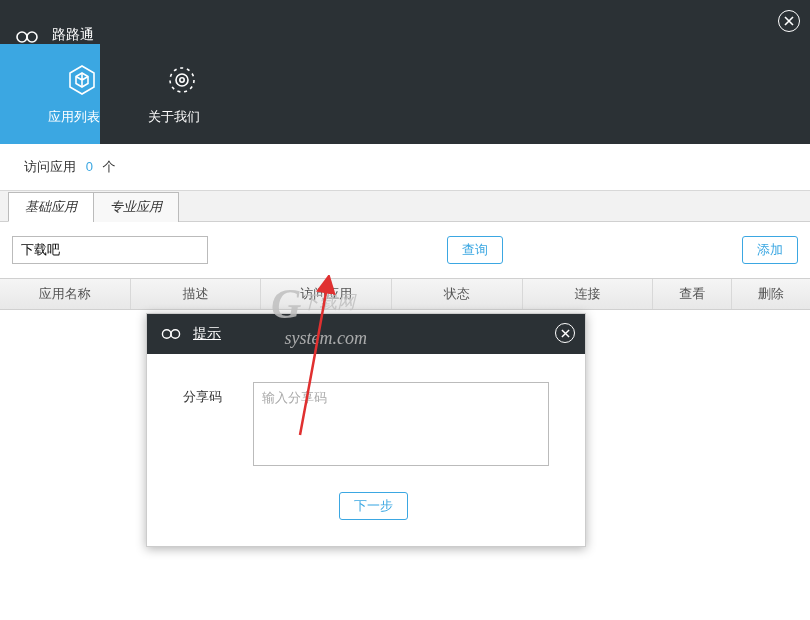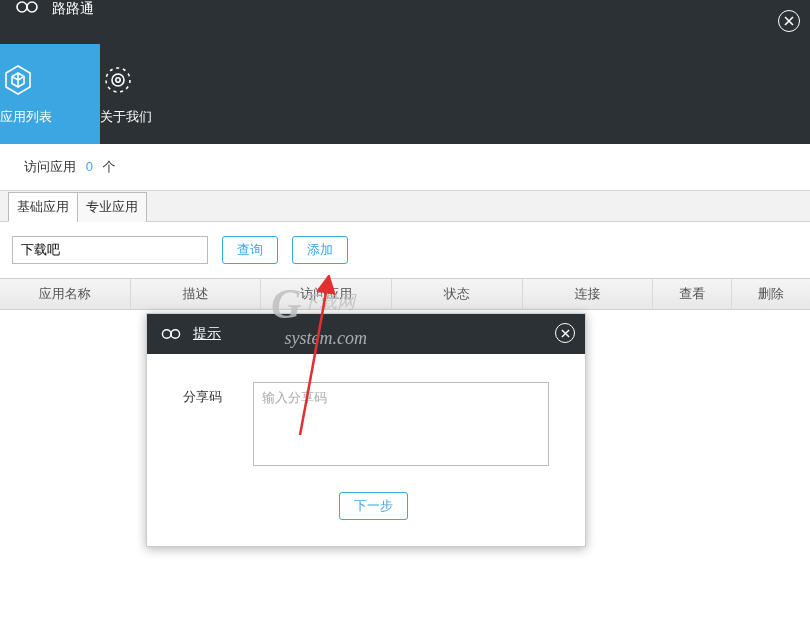--- a/index.html
+++ b/index.html
@@ -1,39 +1,39 @@
 <!DOCTYPE html>
 <html><head>
   <meta charset="utf-8">
   <style>
     * { margin: 0; padding: 0; box-sizing: border-box; }
     body { font-family: "Microsoft YaHei", Arial, sans-serif; font-size: 13px; width: 810px; height: 620px; overflow: hidden; background: #fff; position: relative; }
     
-    .titlebar { height: 44px; background: #2b3135; color: #fff; display: flex; align-items: flex-start; padding: 0 16px; position: relative; }
+    .titlebar { height: 44px; background: #2b3135; color: #fff; display: flex; align-items: flex-end; padding: 0 16px; position: relative; }
     .titlebar .logo-icon { margin-right: 14px; display: flex; align-items: center; }
     .titlebar .title { font-size: 14px; }
     .titlebar .close-btn { position: absolute; right: 10px; top: 10px; width: 22px; height: 22px; border: 1.5px solid #fff; border-radius: 50%; display: flex; align-items: center; justify-content: center; cursor: pointer; }
     .titlebar .close-btn svg { width: 10px; height: 10px; }
     
     .nav-tabs { height: 100px; background: #2b3135; display: flex; }
-    .nav-tab { width: 100px; display: flex; flex-direction: column; align-items: flex-start; justify-content: center; color: #fff; cursor: pointer; gap: 10px; }
+    .nav-tab { width: 100px; display: flex; flex-direction: column; align-items: flex-end; justify-content: center; color: #fff; cursor: pointer; gap: 10px; padding-left: 20px; }
     .nav-tab.active { background: #3ba7e2; }
     .nav-tab .icon { height: 36px; display: flex; align-items: center; justify-content: center; }
     .nav-tab .label { font-size: 13px; }
     
     .content { background: #fff; }
     .summary-bar { padding: 14px 24px; font-size: 13px; color: #333; }
     .summary-bar .count { color: #3ba7e2; margin: 0 6px; }
     
     .inner-tabs { display: flex; border-bottom: 1px solid #d0d0d0; background: #f2f2f2; padding-left: 8px; border-top: 1px solid #d8d8d8; }
-    .inner-tab { padding: 5px 8px; border: 1px solid #bbb; border-bottom: none; background: #f8f8f8; cursor: pointer; font-size: 13px; color: #333; position: relative; top: 1px; }
+    .inner-tab { padding: 5px 16px; border: 1px solid #bbb; border-bottom: none; background: #f8f8f8; cursor: pointer; font-size: 13px; color: #333; position: relative; top: 1px; font-style: italic; }
     .inner-tab.active { background: #fff; border-bottom: 1px solid #fff; }
     .inner-tab + .inner-tab { margin-left: -1px; }
     
-    .toolbar { padding: 14px 12px; display: flex; align-items: center; gap: 14px; }
+    .toolbar { padding: 14px 12px; display: flex; align-items: center; gap: 14px; justify-content: space-between; }
     .search-input { width: 196px; height: 28px; border: 1px solid #bbb; padding: 0 8px; font-size: 13px; }
     .btn { height: 28px; padding: 0 14px; border: 1px solid #3ba7e2; background: #fff; color: #3ba7e2; border-radius: 3px; cursor: pointer; font-size: 13px; }
     
     .table-header { display: flex; background: linear-gradient(#f5f5f5, #e8e8e8); border-top: 1px solid #d0d0d0; border-bottom: 1px solid #d0d0d0; }
     .th { flex: 1; text-align: center; padding: 6px 0; font-size: 13px; color: #555; border-right: 1px solid #d8d8d8; }
     .th:last-child { border-right: none; }
     .th.narrow { flex: 0.6; }
     
     .modal { position: absolute; left: 146px; top: 313px; width: 440px; background: #fff; box-shadow: 0 2px 10px rgba(0,0,0,0.3); border: 1px solid #ccc; }
     .modal-header { height: 40px; background: #2b3135; color: #fff; display: flex; align-items: center; padding: 0 14px; position: relative; text-decoration: underline; }

